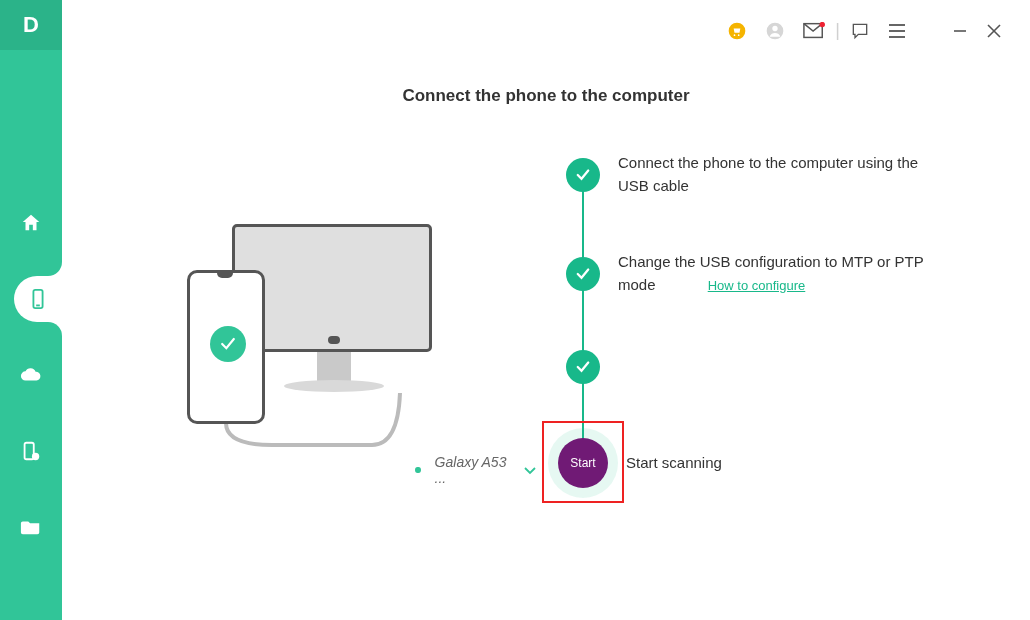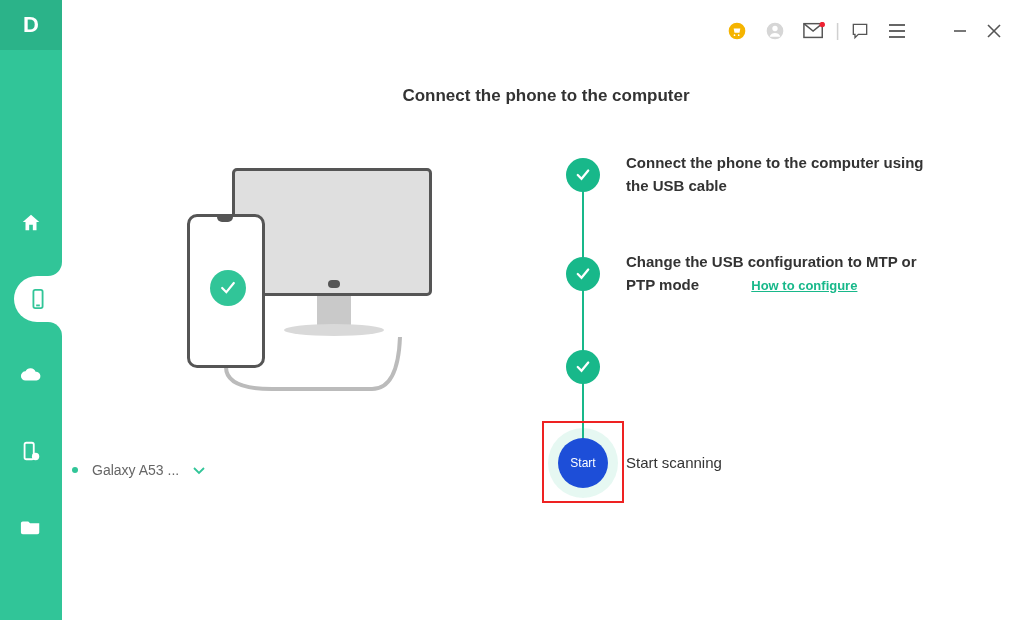--- a/index.html
+++ b/index.html
@@ -110,23 +110,24 @@
       color: #333;
       margin-top: 86px;
     }
     .content {
       display: flex;
       margin-top: 46px;
     }
     .illustration {
       width: 50%;
       display: flex;
-      flex-direction: column;
-      align-items: flex-start;
-      position: relative;
+      flex-direction: row;
+      align-items: flex-end;
+      position: relative;
+      font-style: italic;
     }
     .illus-stage {
       position: relative;
       width: 380px;
       height: 280px;
     }
     .monitor {
       position: absolute;
       left: 170px;
       top: 16px;
@@ -225,24 +226,23 @@
     }
     .device-selector .chev { color: #31c598; }
     .steps {
       width: 50%;
       padding-left: 20px;
       position: relative;
     }
     .step-row {
       display: flex;
       align-items: center;
-      gap: 26px;
+      gap: 18px;
       margin-bottom: 54px;
       position: relative;
-      font-weight: bold;
     }
     .step-row:last-child { margin-bottom: 0; }
     .step-circle {
       width: 34px;
       height: 34px;
       background: #18b88a;
       border-radius: 50%;
       display: flex;
       align-items: center;
       justify-content: center;
@@ -269,21 +269,21 @@
       left: 36px;
       top: 28px;
       width: 2px;
       height: 280px;
       background: #18b88a;
       z-index: 1;
     }
     .start-circle {
       width: 50px;
       height: 50px;
-      background: #1d4ed8;
+      background: #701a75;
       border-radius: 50%;
       display: flex;
       align-items: center;
       justify-content: center;
       color: #fff;
       font-size: 12px;
       flex-shrink: 0;
       box-shadow: 0 0 0 10px rgba(49,197,152,0.12);
       position: relative;
       z-index: 2;

